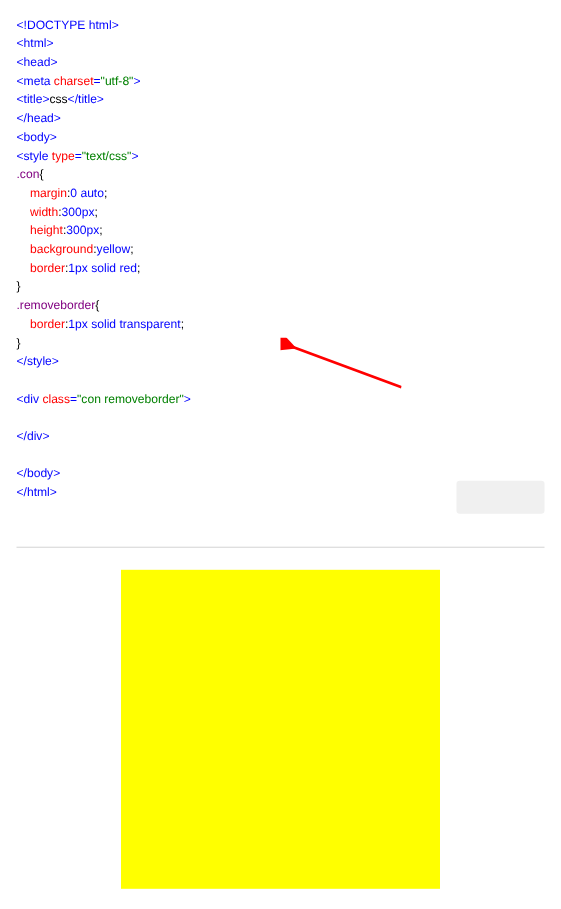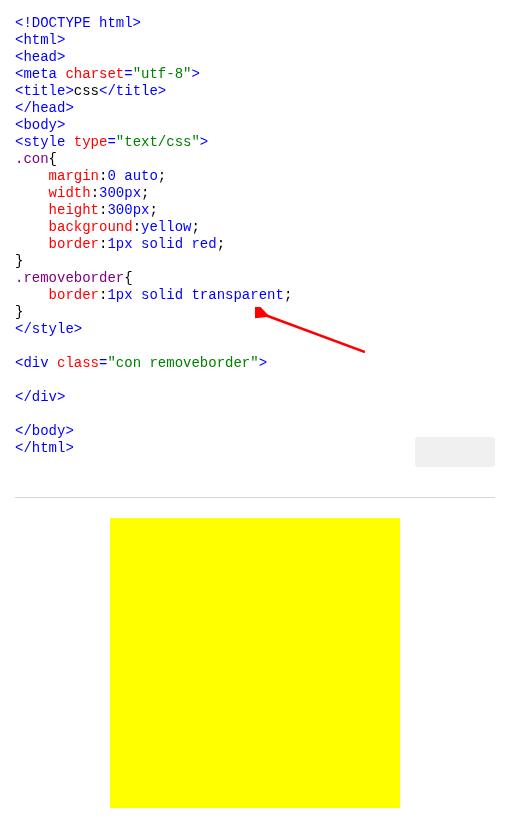--- a/index.html
+++ b/index.html
@@ -7,22 +7,22 @@
     padding: 0;
     background: #ffffff;
     width: 510px;
   }
   .page {
     width: 510px;
     box-sizing: border-box;
     padding: 15px;
   }
   .code-area {
-    font-family: Liberation Mono, monospace;
-    font-size: 14px;
+    font-family: Liberation Sans, sans-serif;
+    font-size: 11px;
     line-height: 17px;
     white-space: pre;
     color: #000000;
   }
   .t-tag    { color: #0000ff; } 
   .t-attr   { color: #ff0000; } 
   .t-val    { color: #008000; } 
   .t-sel    { color: #800080; } 
   .t-prop   { color: #ff0000; } 
   .t-cssval { color: #0000ff; } 

